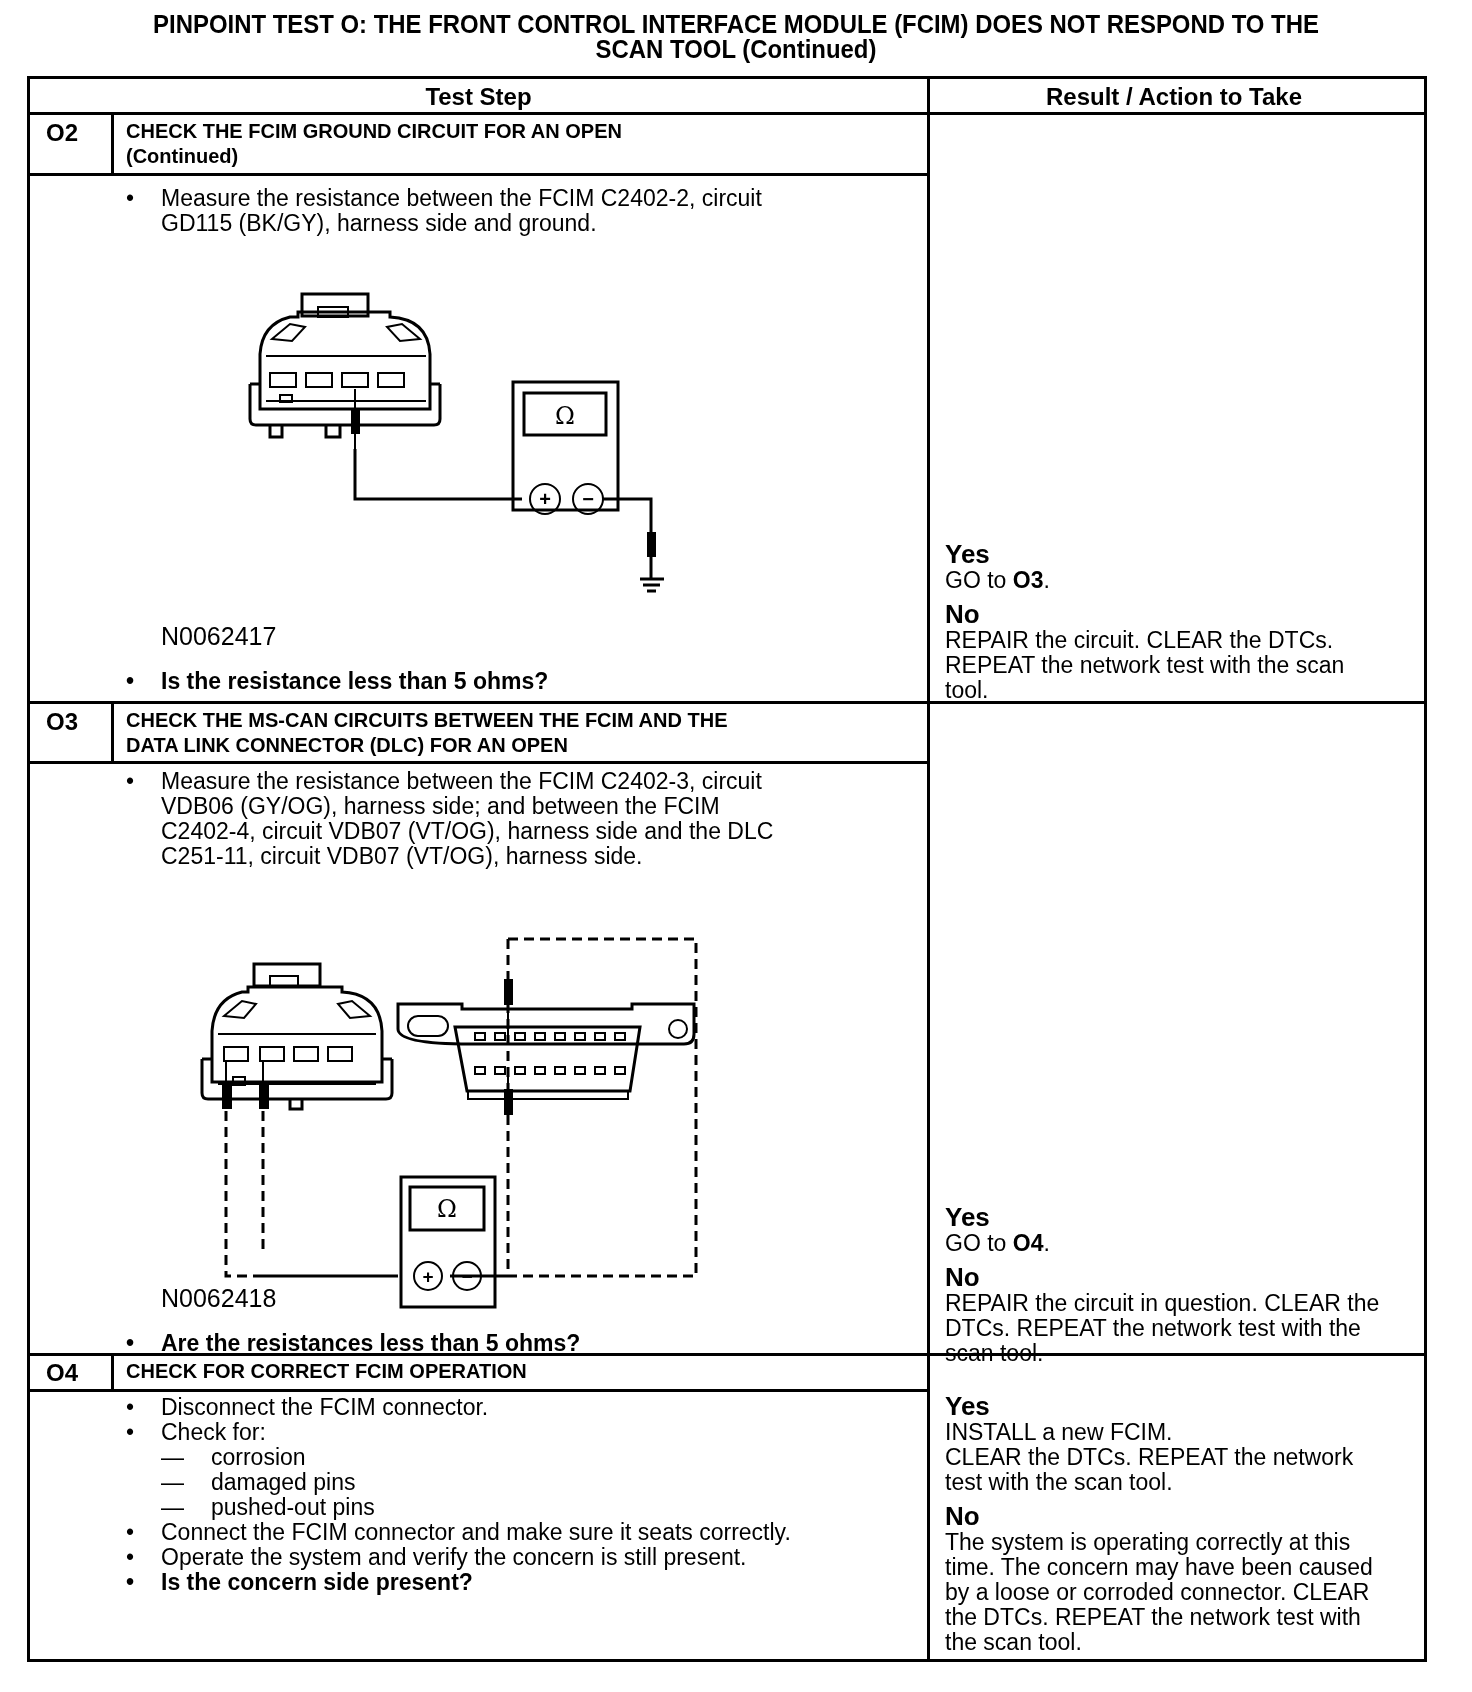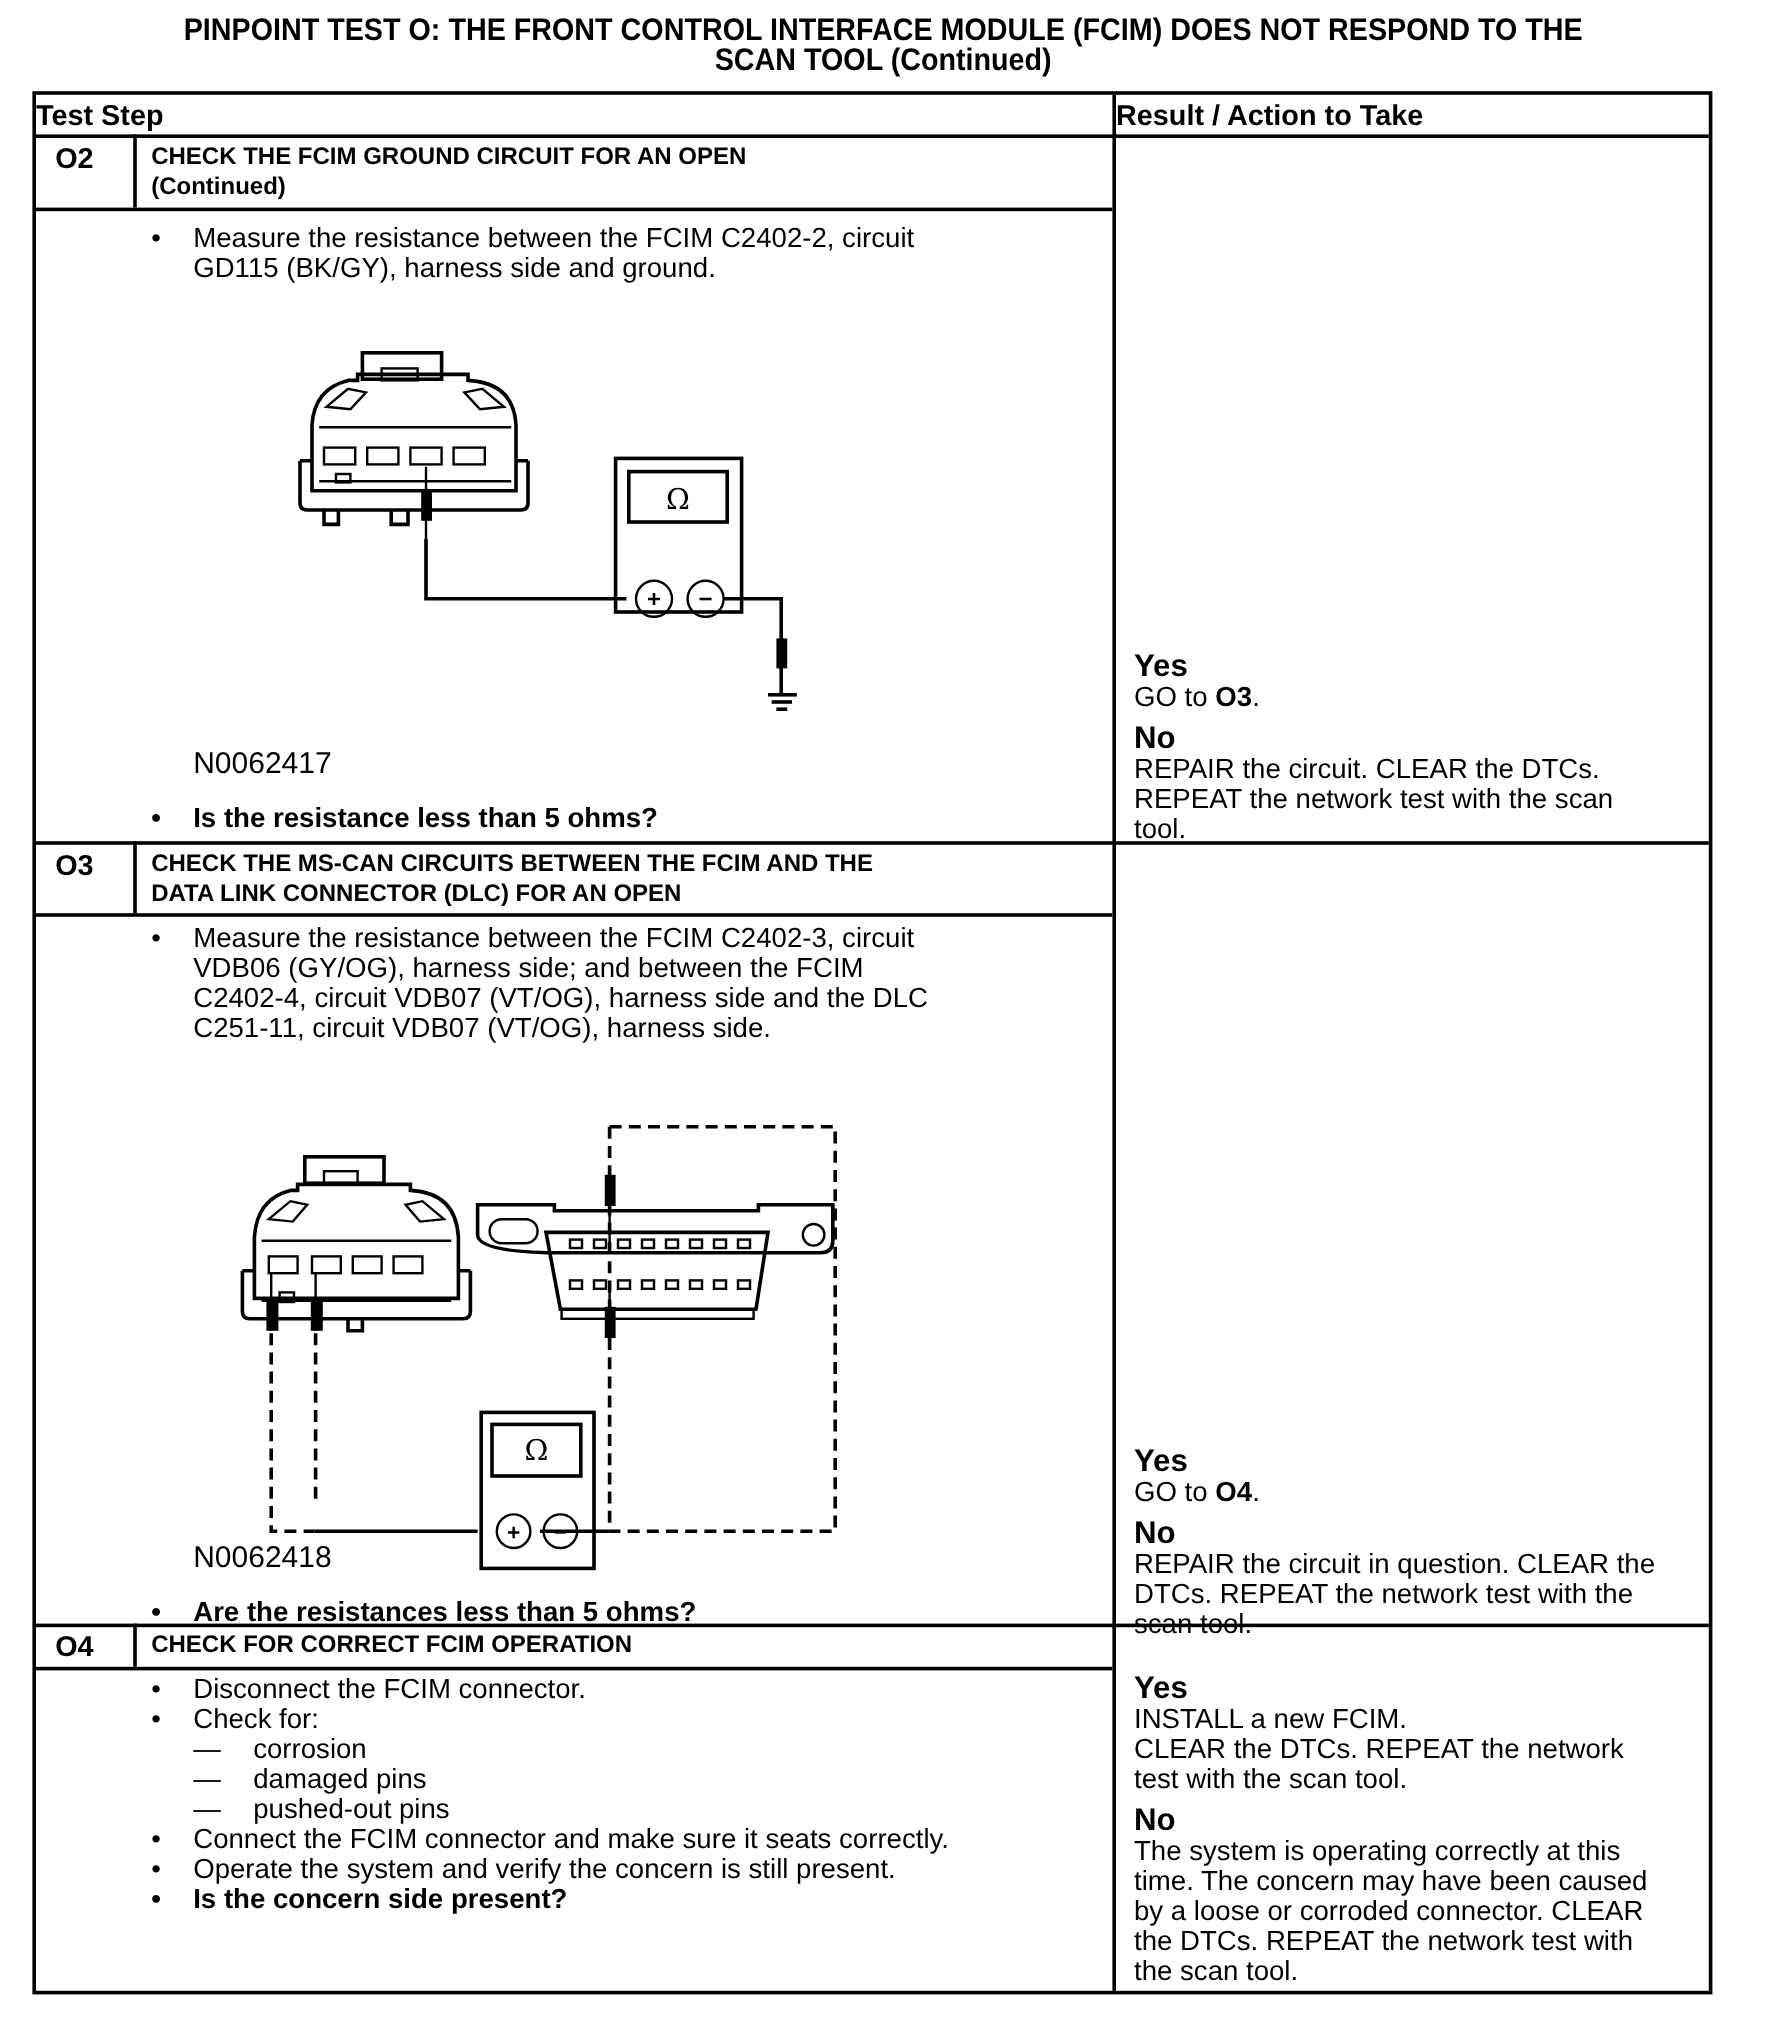--- a/index.html
+++ b/index.html
@@ -6,21 +6,21 @@
   body { width:1472px; height:1692px; position:relative; overflow:hidden;
          font-family:"Liberation Sans", "DejaVu Sans", sans-serif; color:#000; }
   .title { position:absolute; left:0; width:1472px; text-align:center;
            font-weight:bold; font-size:26px; line-height:25px; top:12px;
            transform:scaleX(0.92); transform-origin:center; }
   .title div { white-space:nowrap; }
   .tbl { position:absolute; left:27px; top:76px; width:1400px; height:1586px;
          border:3px solid #000; box-sizing:border-box; }
   .hline { position:absolute; height:3px; background:#000; }
   .vline { position:absolute; width:3px; background:#000; }
-  .hdr { position:absolute; font-weight:bold; font-size:24px; top:4px; }
+  .hdr { position:absolute; font-weight:bold; font-size:24px; text-align:center; top:4px; }
   .stepnum { position:absolute; left:0; width:64px; text-align:center; font-weight:bold; font-size:24px; }
   .steptitle { position:absolute; left:96px; width:790px; font-weight:bold; font-size:20px; line-height:25px; }
   .body { position:absolute; left:96px; width:800px; font-size:23px; line-height:25px; }
   .bullet { position:relative; padding-left:35px; }
   .bullet::before { content:"•"; position:absolute; left:0; top:0; }
   .dash { position:relative; padding-left:85px; }
   .dash::before { content:"—"; position:absolute; left:35px; top:0; }
   .bold { font-weight:bold; }
   .fig-id { position:absolute; font-size:25px; }
   .result { position:absolute; left:915px; width:478px; font-size:23px; line-height:25px; }

